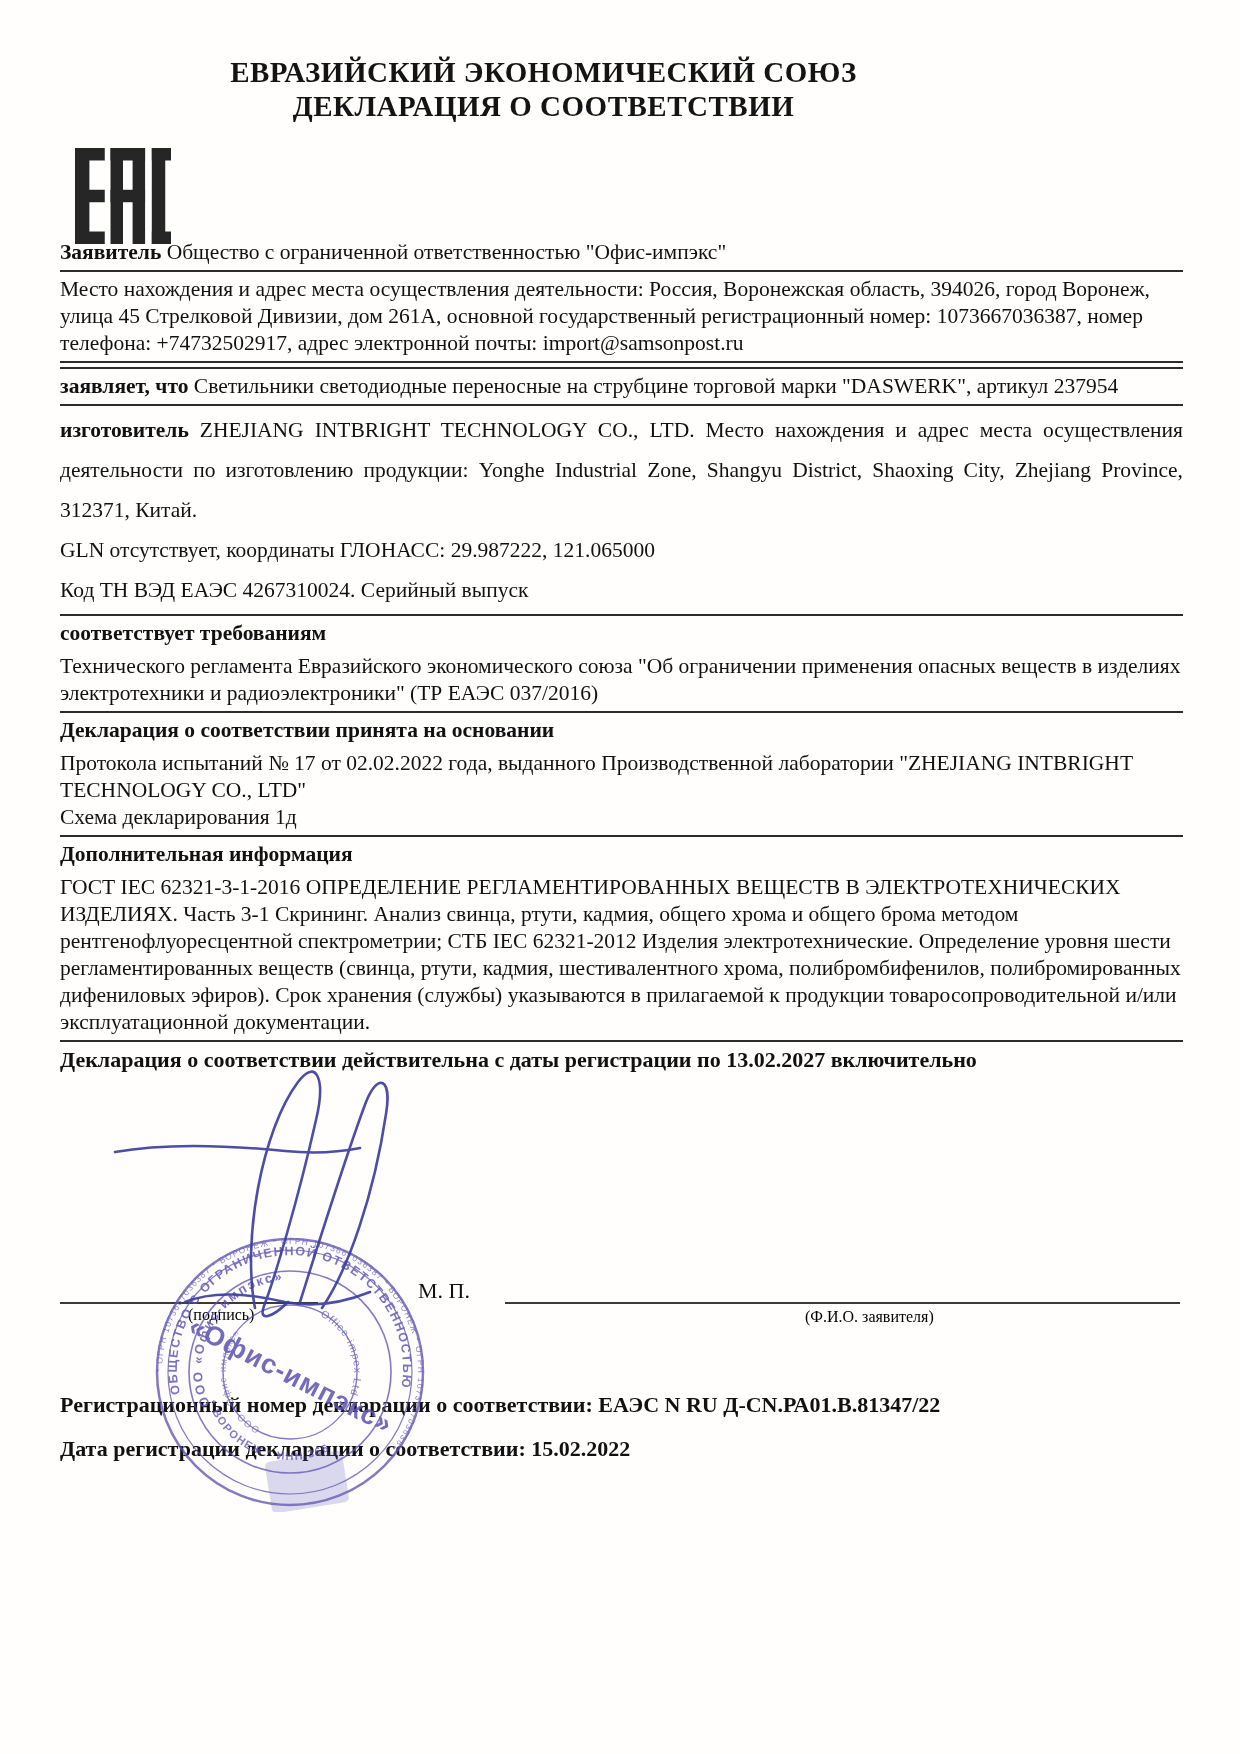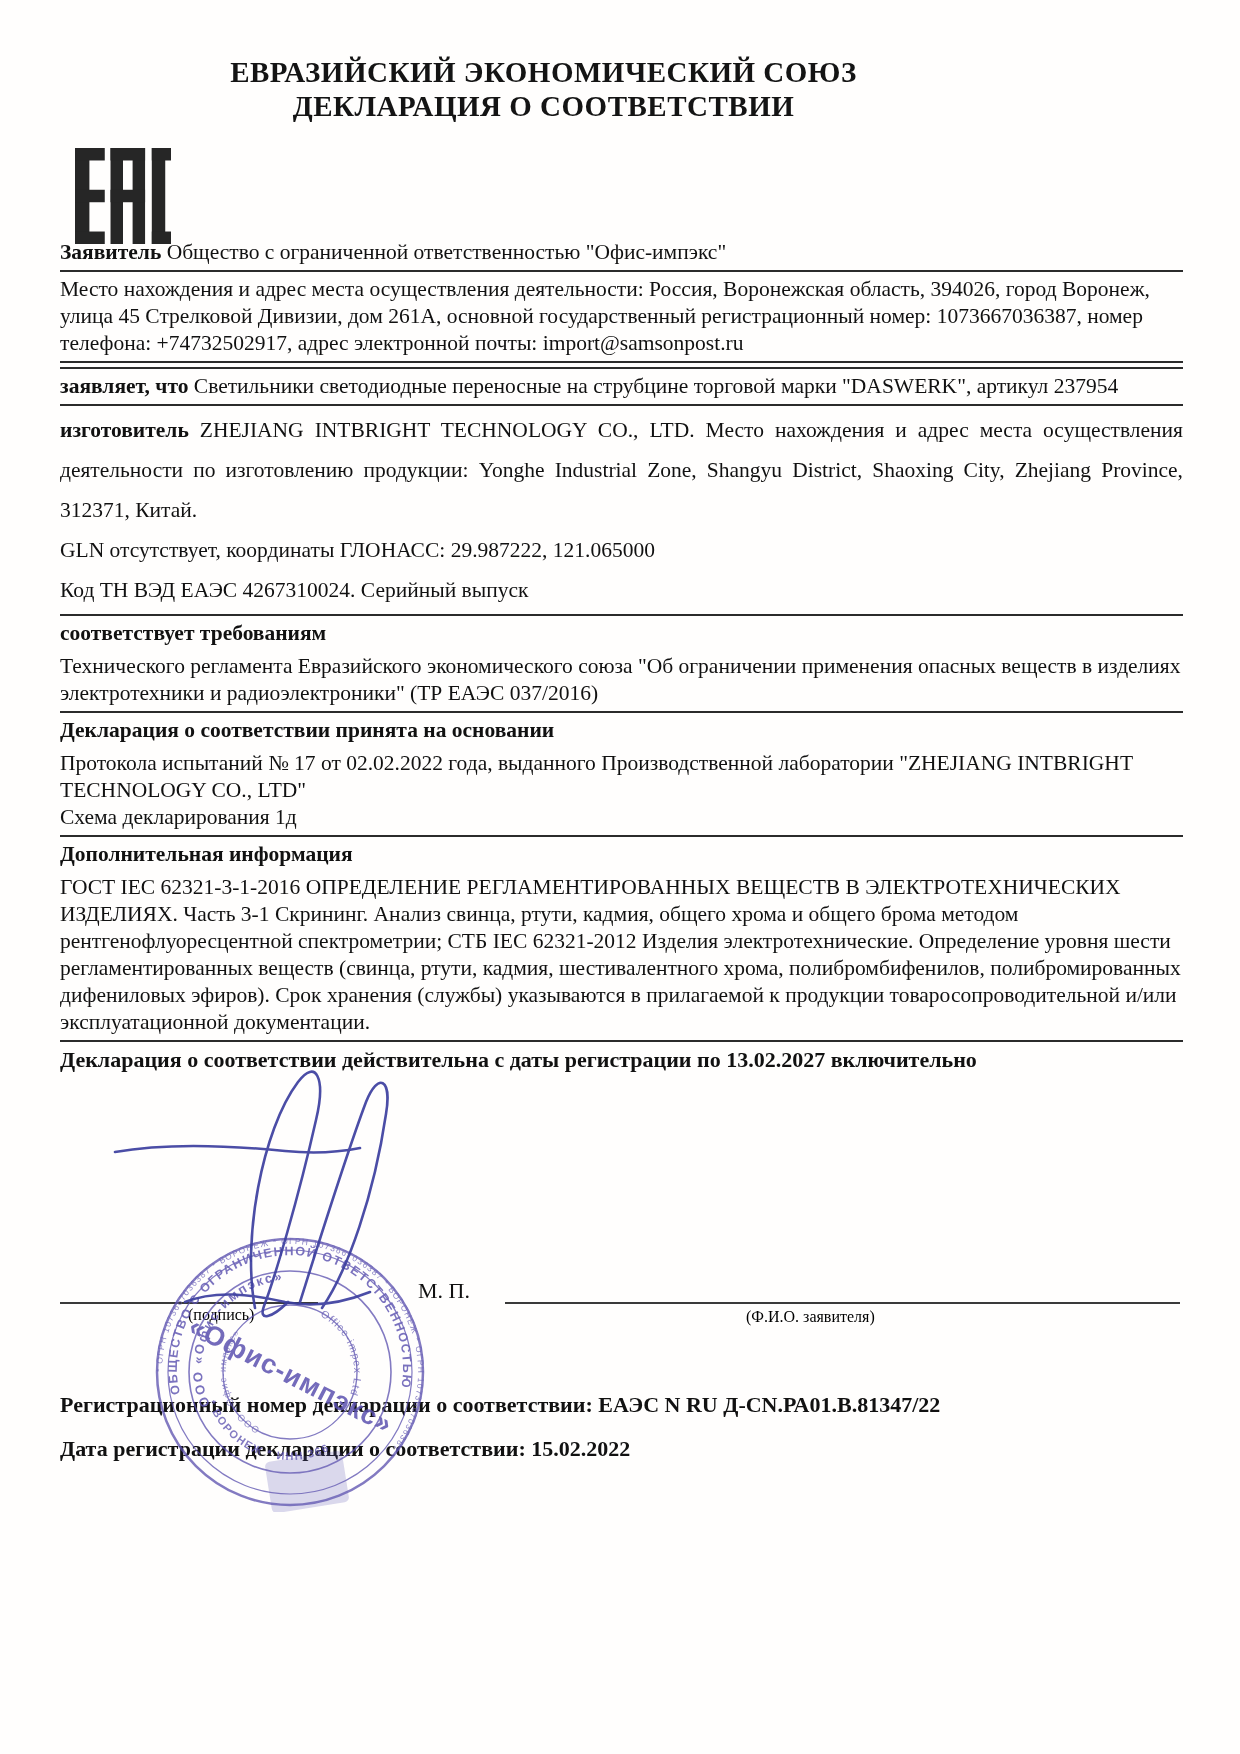--- a/index.html
+++ b/index.html
@@ -17,21 +17,21 @@
   .manu{line-height:40px;}
   .head{font-weight:bold;font-size:21.5px;line-height:27px;}
   .gap6{margin-top:6px;}
   .validity{font-weight:bold;font-size:22px;line-height:28px;margin-top:4px;}
   .mp{position:absolute;left:418px;top:1278px;font-size:22px;}
   .sigline{position:absolute;border-top:2px solid #3a3a3a;height:0;}
   .sl-left{left:60px;top:1302px;width:258px;}
   .sl-right{left:505px;top:1302px;width:675px;}
   .caption{position:absolute;font-size:16px;color:#000000;}
   .cap-sign{left:188px;top:1306px;}
-  .cap-fio{left:746px;top:1308px;}
+  .cap-fio{left:805px;top:1308px;}
   .regline{position:absolute;left:60px;font-weight:bold;font-size:22px;}
   .reg-num{top:1392px;}
   .reg-date{top:1436px;font-family:Liberation Serif, serif;}
   .eac{position:absolute;left:75px;top:148px;}
   .stamp{position:absolute;left:150px;top:1232px;opacity:.9;}
   .signa{position:absolute;left:100px;top:1040px;}
   .stamp text{font-family:"Liberation Sans", sans-serif;}
 </style>
 </head>
 <body>

